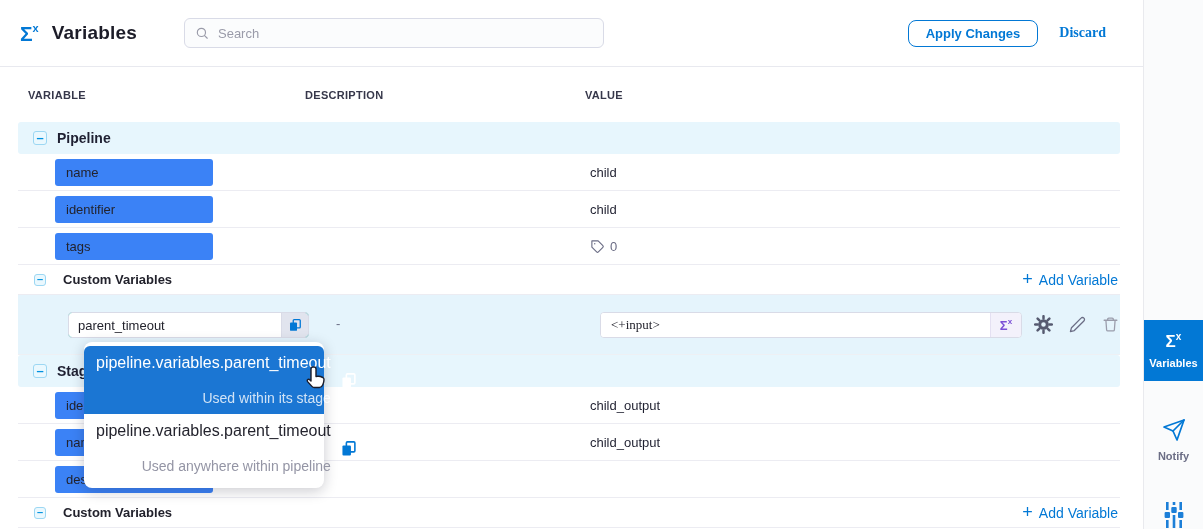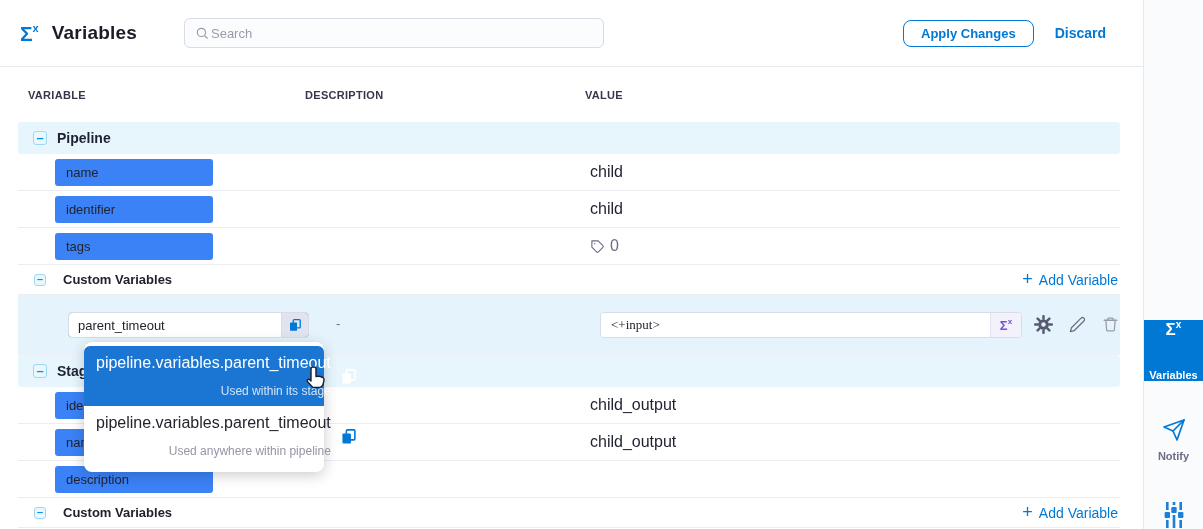--- a/index.html
+++ b/index.html
@@ -10,45 +10,45 @@
   }
   .main { position:absolute; left:0; top:0; width:1143px; height:529px; }
 
   
   .topbar { height:67px; display:flex; align-items:center; padding:0 37px 0 20px;
             border-bottom:1px solid #e8e9ef; }
   .logo { font-size:21px; font-weight:700; color:#0278d5; line-height:1; display:flex; align-items:flex-start; }
   .logo sup { font-size:11px; font-weight:700; margin-top:0px; }
   .page-title { font-size:19px; font-weight:700; color:#1c1c28; margin:0 0 0 13px; letter-spacing:.2px; }
   .search { margin-left:47px; width:420px; height:30px; border:1px solid #d9dbe7; border-radius:6px;
-            background:#fbfcfd; display:flex; align-items:center; padding:0 10px; }
+            background:#fbfcfd; display:flex; align-items:center; padding:0 10px; gap:7px; }
   .search input { border:none; outline:none; background:transparent; font-size:13px; flex:1;
                   font-family:inherit; color:#23232d; }
   .search input::placeholder { color:#9a9ba9; }
   .apply-btn { margin-left:auto; height:27px; padding:0 17px; border:1px solid #0278d5; border-radius:8px;
                background:#fff; color:#0278d5; font-size:13px; font-weight:600; font-family:inherit; cursor:pointer; }
-  .discard-btn { margin-left:21px; color:#0278d5; font-size:14px; font-weight:600; text-decoration:none; cursor:pointer; }
+  .discard-btn { margin-left:21px; color:#0278d5; font-size:14px; font-weight:600; text-decoration:none; cursor:pointer;font-family:Liberation Serif, serif; }
 
   
   .table { margin:0 23px 0 18px; }
   .thead { height:55px; display:grid; grid-template-columns:277px 280px 1fr; align-items:center; padding-left:10px; }
   .th { font-size:11px; font-weight:700; color:#36374a; letter-spacing:.3px; }
   .row { position:relative; }
   .section { height:32px; background:#e7f6fd; border-radius:3px; display:flex; align-items:center; }
   .minus { display:inline-flex; align-items:center; justify-content:center; border:1px solid #9cd7f3;
            background:#eaf8fe; color:#0092e0; border-radius:3px; cursor:pointer; flex:none; }
   .minus.lg { width:14px; height:14px; margin-left:15px; font-size:13px; }
   .minus.sm { width:12px; height:12px; margin-left:16px; font-size:11px; }
   .minus i { font-style:normal; line-height:1; margin-top:-1px; font-weight:700; }
   .sec-title { margin-left:10px; font-size:14px; font-weight:700; color:#1f2032; white-space:nowrap; }
   .kv { height:37px; border-bottom:1px solid #ececf2; display:grid; grid-template-columns:277px 280px 1fr;
         align-items:center; padding-left:10px; }
   .pill { margin-left:27px; display:inline-block; width:158px; padding:6px 11px; background:#3b82f6;
           border-radius:3px; font-size:13px; color:#23232d; }
-  .cell-val { padding-left:5px; font-size:16px; color:#1f2030; font-weight:500; display:flex; align-items:center; gap:5px;text-align:center; }
+  .cell-val { padding-left:5px; font-size:13px; color:#1f2030; font-weight:500; display:flex; align-items:center; gap:5px;text-align:center; }
   .cell-val.muted { color:#6b6d85; font-weight:400; }
   .group { height:30px; display:flex; align-items:center; border-bottom:1px solid #ececf2; }
   .group-title { margin-left:17px; font-size:13px; font-weight:600; color:#22222c; white-space:nowrap; }
   .add-link { margin-left:auto; margin-right:2px; display:flex; align-items:center; gap:6px; color:#0278d5;
               font-size:14px; font-weight:500; text-decoration:none; cursor:pointer; }
   .plus-glyph { font-size:18px; font-weight:500; line-height:1; margin-top:-2px; }
 
   
   .ptrow { height:60px; background:#e5f4fc; border-bottom:1px solid #eef0f4; }
   .name-group { position:absolute; left:50px; top:17px; display:flex; height:26px; border:1px solid #d9dbe7;
@@ -65,34 +65,34 @@
   .expr-badge sup { font-size:8px; margin-top:-7px; }
   .row-actions { position:absolute; right:1px; top:20px; display:flex; gap:16px; align-items:center; }
   .row-actions svg { display:block; cursor:pointer; }
 
   
   .dropdown { position:absolute; left:84px; top:342px; width:240px; background:#fff; border-radius:8px;
               box-shadow:0 3px 14px rgba(20,20,40,.22); padding:4px 0 6px; z-index:20; }
   .sug { display:flex; align-items:center; padding:8px 10px 8px 12px; cursor:pointer; }
   .sug-text { flex:1; text-align:right; margin-right:9px; }
   .sug-path { font-size:16px; color:#24242e; }
-  .sug-scope { font-size:12px; color:#9495a5; margin-top:12px; }
+  .sug-scope { font-size:14px; color:#9495a5; margin-top:18px; }
   .sug.selected { background:#1b76d3; border-radius:6px 6px 0 0; }
   .sug.selected .sug-path { color:#fff; }
   .sug.selected .sug-scope { color:rgba(255,255,255,.8); }
   .sug-copy { display:flex; color:#0278d5; cursor:pointer; }
   .sug.selected .sug-copy { color:#fff; }
 
   .cursor { position:absolute; left:303px; top:366px; z-index:30; }
 
   
   .rightbar { position:absolute; left:1143px; top:0; width:60px; height:529px; background:#fafbfc;
               border-left:1px solid #e9eaee; }
   .side-item { position:absolute; left:0; width:59px; display:flex; flex-direction:column; align-items:center; cursor:pointer; }
-  .side-item.active { top:320px; height:61px; background:#0278d5; justify-content:space-between; }
+  .side-item.active { top:320px; height:61px; background:#0278d5; justify-content:center; }
   .side-sigma { color:#fff; font-size:17px; font-weight:700; line-height:1; }
   .side-sigma sup { font-size:10px; }
   .side-label { font-size:11px; font-weight:700; color:#fff; margin-top:7px; }
   .side-item.notify { top:418px; }
   .side-label.gray { color:#6b6d85; font-weight:600; margin-top:8px; }
   .side-item.sliders { top:500px; }
 </style>
 </head>
 <body>
 

